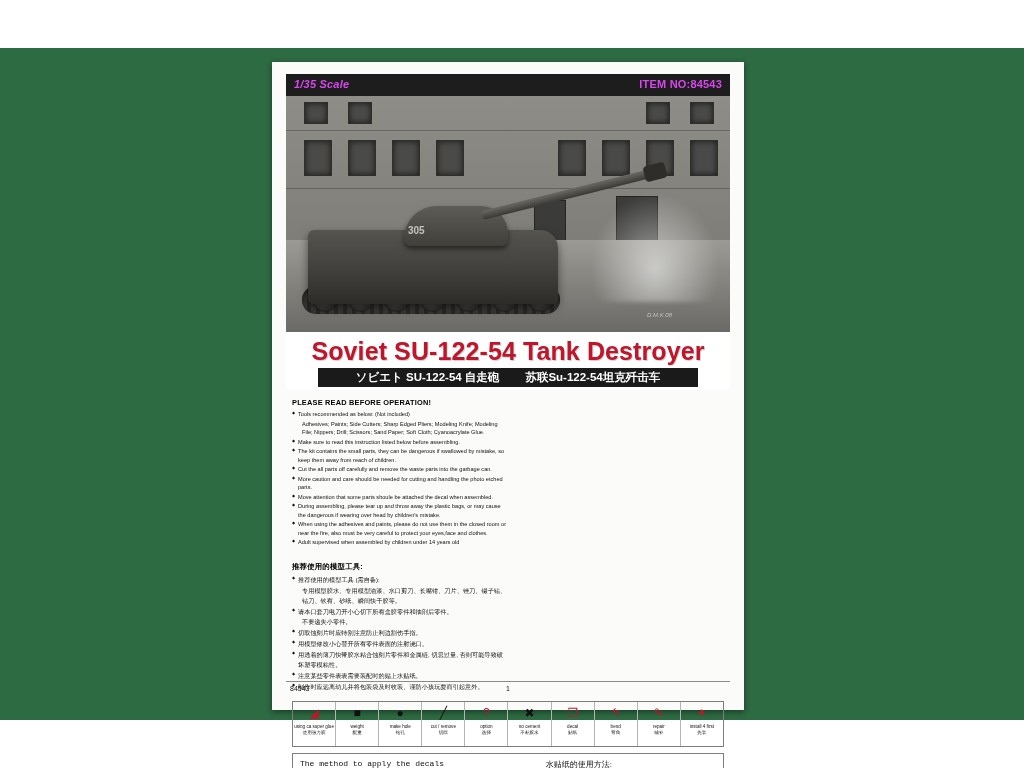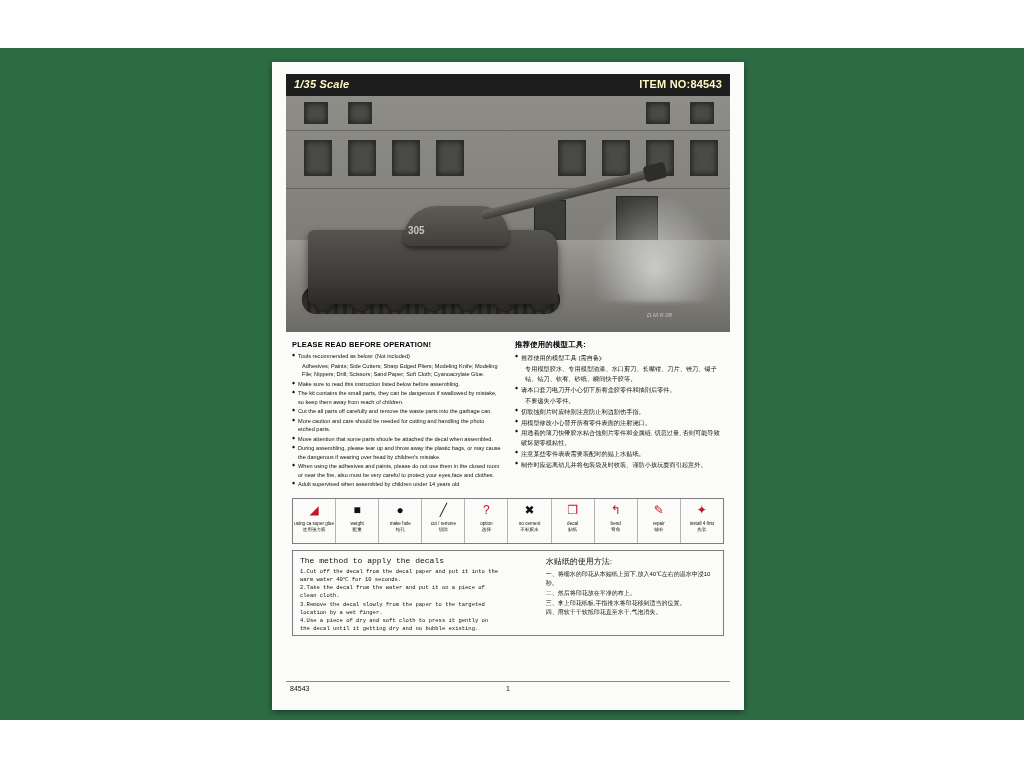--- a/index.html
+++ b/index.html
@@ -46,21 +46,21 @@
     top: 12px;
     width: 444px;
     height: 624px;
   }
 
   
   .hdr {
     position: relative;
     height: 22px;
     background: #1d1d1d;
-    color: #fef9c3;
+    color: #d946ef;
   }
   .hdr .scale {
     position: absolute;
     left: 8px;
     top: 4px;
     font-size: 11px;
     font-weight: bold;
     font-style: italic;
     letter-spacing: 0.2px;
   }
@@ -226,20 +226,21 @@
     font-weight: bold;
   }
 
   
   .instructions {
     position: relative;
     display: flex;
     gap: 14px;
     padding: 8px 6px 4px 6px;
     border-bottom: 0;
+    flex-direction: column;
   }
   .col {
     width: 50%;
   }
   .col h4 {
     margin: 0 0 3px 0;
     font-size: 7.4px;
     font-weight: bold;
     letter-spacing: 0.2px;
   }
@@ -398,20 +399,27 @@
         <div class="wheel" style="left:206px;"></div>
         <div class="wheel" style="left:242px;"></div>
         <div class="tank-body"></div>
         <div class="tank-turret"></div>
         <div class="turret-num">305</div>
         <div class="tank-barrel"></div>
         <div class="barrel-tip"></div>
         <div class="artist">D.M.K 08</div>
       </div>
 
+      <div class="titleblock">
+        <div class="title-en">Soviet SU-122-54 Tank Destroyer</div>
+        <div class="title-bar">
+          <span>ソビエト SU-122-54 自走砲</span>
+          <span>苏联Su-122-54坦克歼击车</span>
+        </div>
+      </div>
 
       <div class="instructions">
         <div class="col">
           <h4>PLEASE  READ  BEFORE  OPERATION!</h4>
           <ul class="bullets">
             <li>Tools recommended as below:   (Not included)</li>
             <li class="sub">Adhesives; Paints; Side Cutters; Sharp Edged Pliers; Modeling Knife; Modeling File; Nippers; Drill; Scissors; Sand Paper; Soft Cloth; Cyanoacrylate Glue.</li>
             <li>Make sure to read this instruction listed below before assembling.</li>
             <li>The kit contains the small parts, they can be dangerous if swallowed by mistake, so keep them away from reach of  children.</li>
             <li>Cut the all parts off carefully and remove the waste parts into the garbage can.</li>

